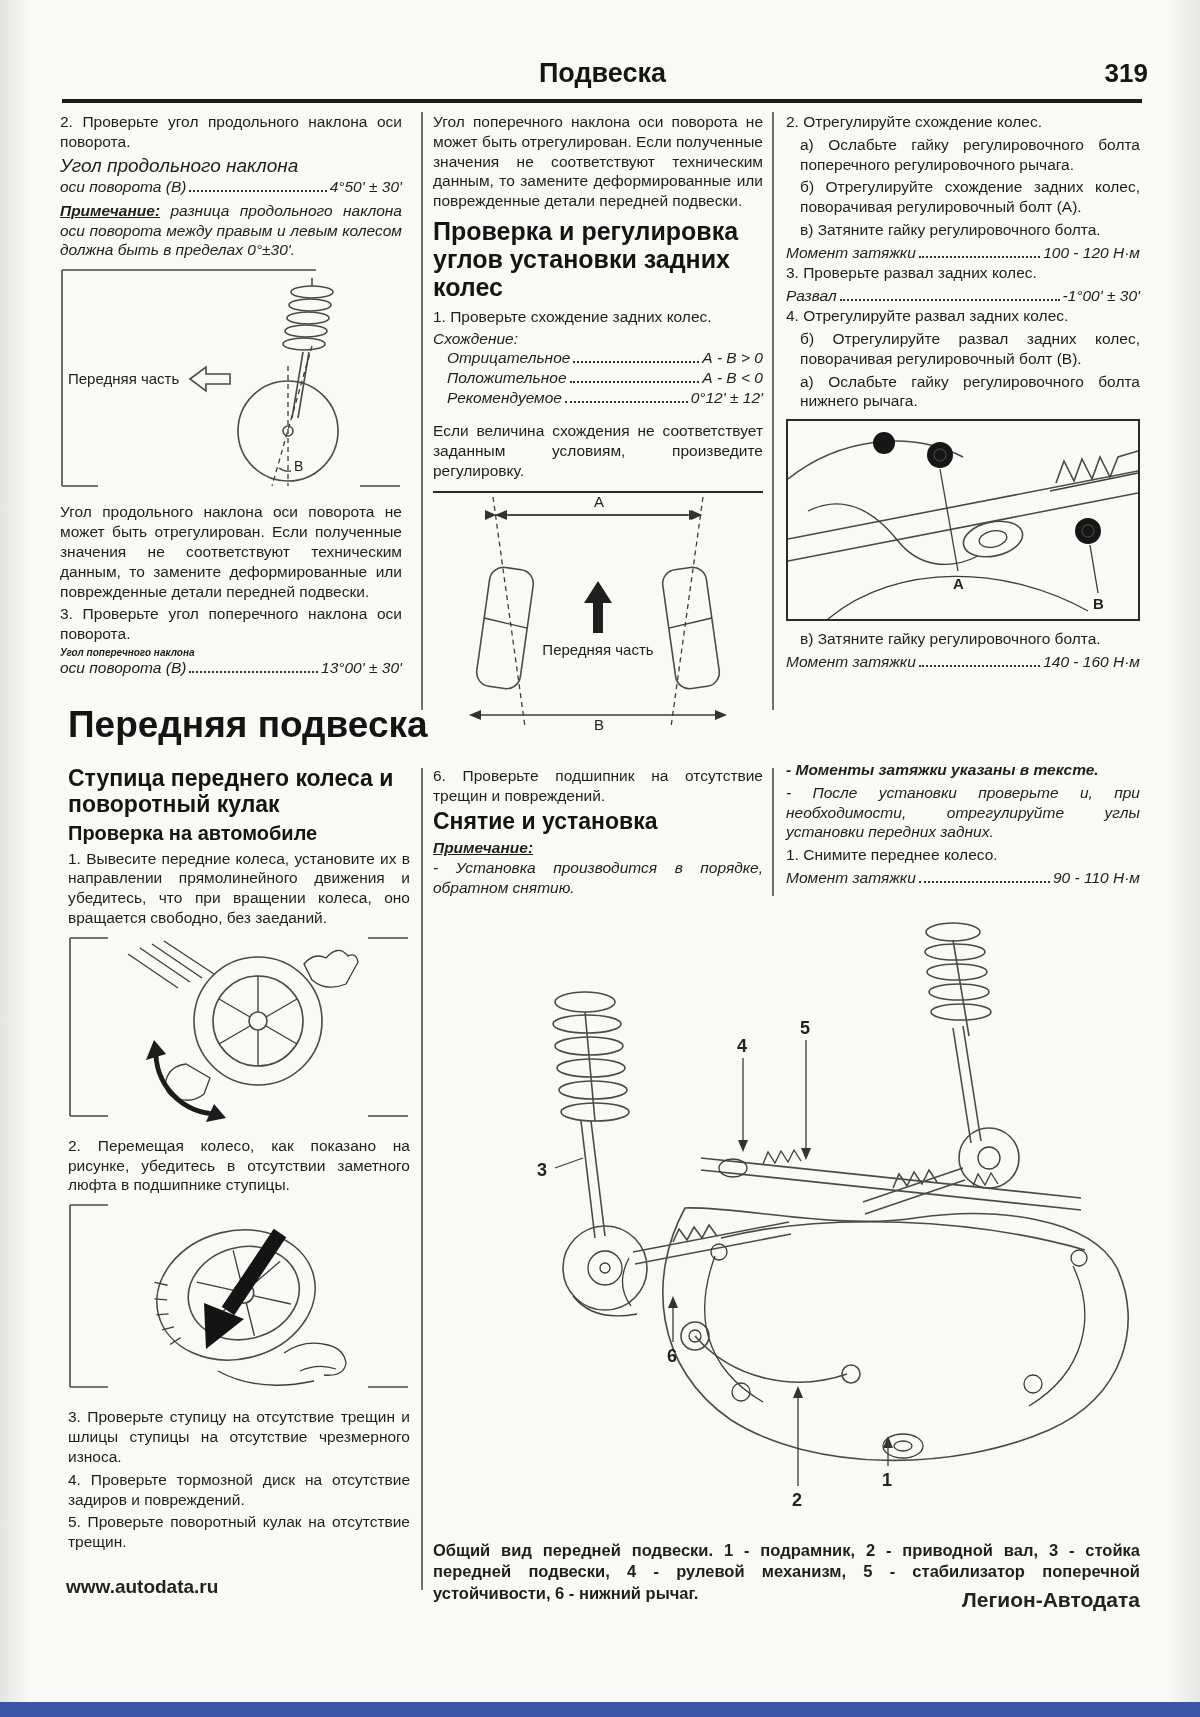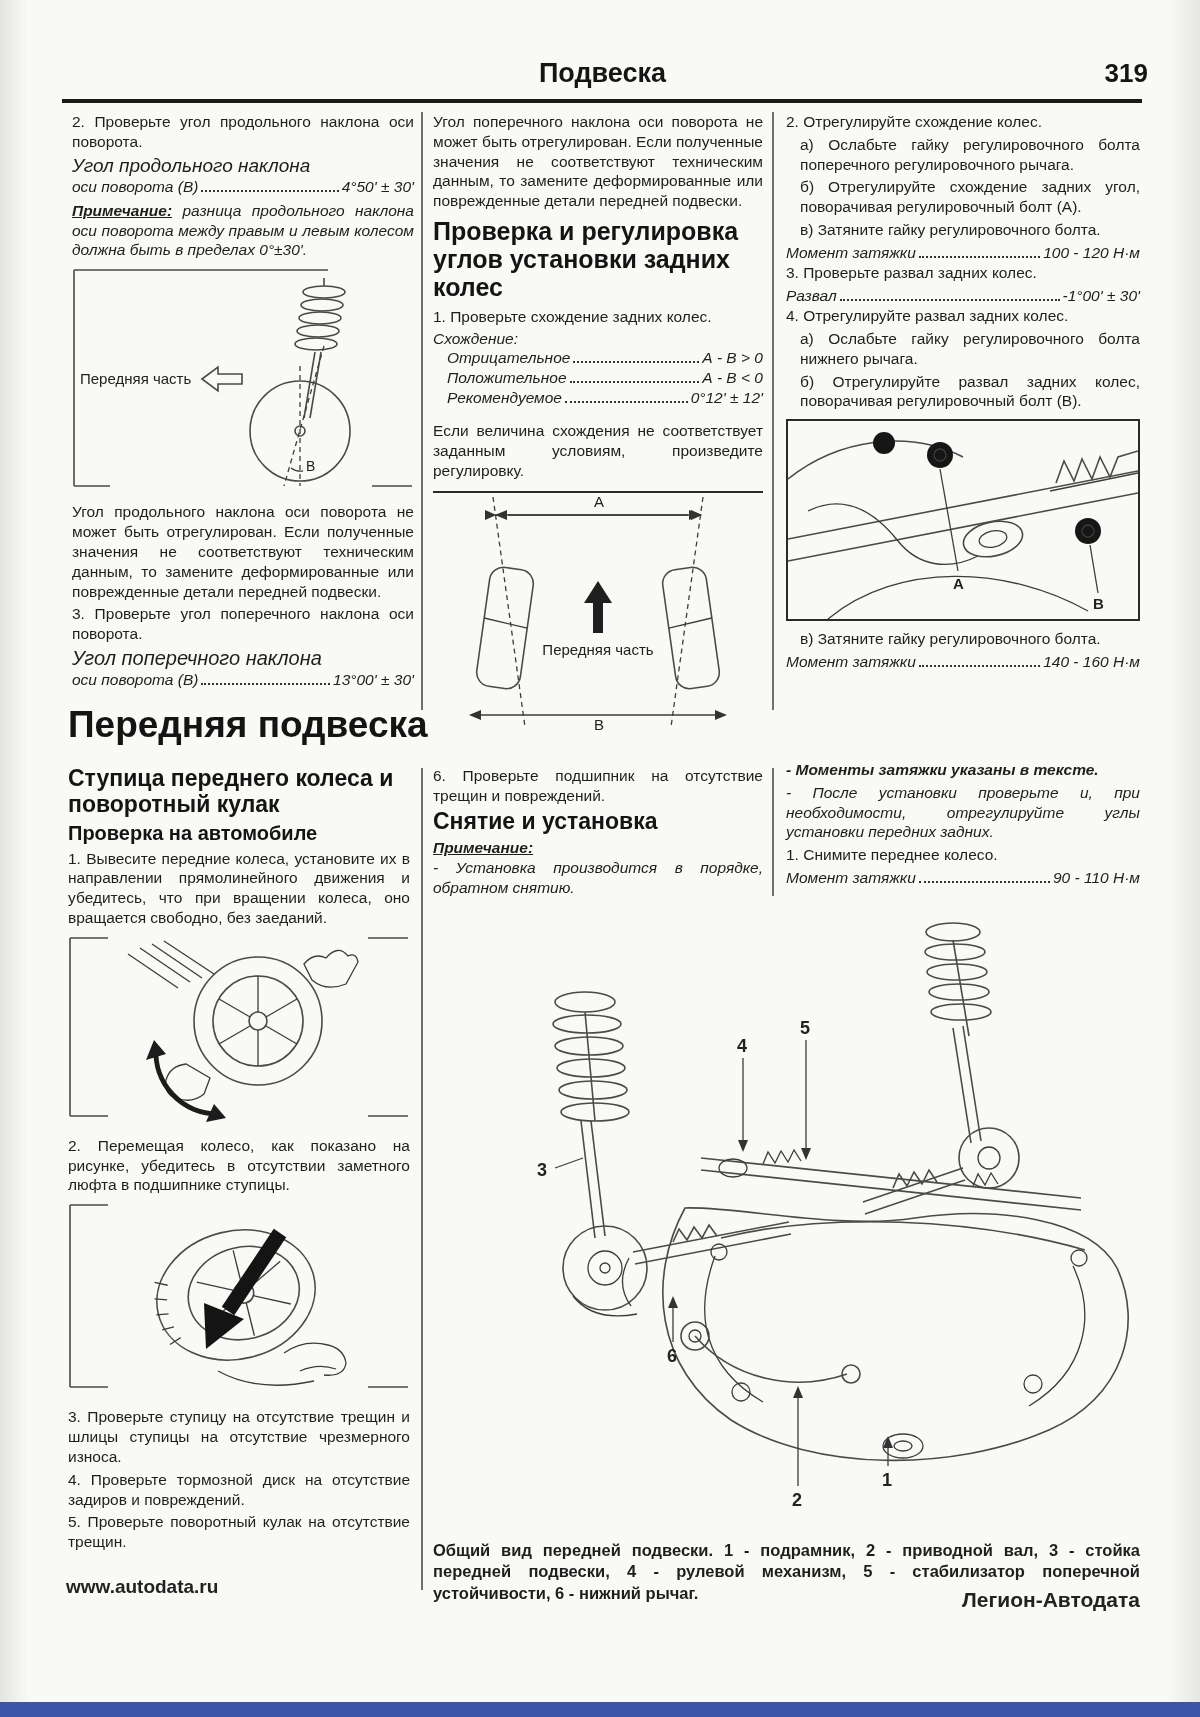--- a/index.html
+++ b/index.html
@@ -43,21 +43,21 @@
 
   <div class="hdr-title">Подвеска</div>
   <div class="hdr-page">319</div>
   <div class="hrule"></div>
 
   <div class="vrule" style="left:421px;top:112px;height:598px;"></div>
   <div class="vrule" style="left:772px;top:112px;height:598px;"></div>
   <div class="vrule" style="left:421px;top:768px;height:822px;"></div>
   <div class="vrule" style="left:772px;top:768px;height:128px;"></div>
 
-  <div class="col" style="left:72px;top:112px;width:342px;">
+  <div class="col" style="left:60px;top:112px;width:342px;">
     <p class="p">2. Проверьте угол продольного наклона оси поворота.</p>
     <div class="it" style="font-size:19px;">Угол продольного наклона</div>
     <div class="lead">
       <span>оси поворота (В)</span>
       <span class="dots"></span>
       <span class="val">4°50' ± 30'</span>
     </div>
     <p class="p" style="margin-top:4px;"><span class="note-label">Примечание:</span> <span class="it">разница продольного наклона оси поворота между правым и левым колесом должна быть в пределах 0°±30'.</span></p>
 
     <div class="fig">
@@ -80,21 +80,21 @@
         <line class="sketch2" x1="228" y1="98" x2="228" y2="218" stroke-dasharray="5,4"></line>
         <path class="sketch2" d="M219,200 A16,16 0 0 0 231,203"></path>
         <text x="234" y="203" font-size="14">В</text>
         <text x="8" y="116" font-size="15">Передняя часть</text>
         <polygon class="sketch" points="130,111 146,99 146,106 170,106 170,116 146,116 146,123"></polygon>
       </svg>
     </div>
 
     <p class="p">Угол продольного наклона оси поворота не может быть отрегулирован. Если полученные значения не соответствуют техническим данным, то замените деформированные или поврежденные детали передней подвески.</p>
     <p class="p">3. Проверьте угол поперечного наклона оси поворота.</p>
-    <div class="it" style="font-size:20px;">Угол поперечного наклона</div>
+    <div class="it" style="font-size:10px;font-weight:bold;">Угол поперечного наклона</div>
     <div class="lead">
       <span>оси поворота (В)</span>
       <span class="dots"></span>
       <span class="val">13°00' ± 30'</span>
     </div>
   </div>
 
   <div class="col" style="left:433px;top:112px;width:330px;">
     <p class="p">Угол поперечного наклона оси поворота не может быть отрегулирован. Если полученные значения не соответствуют техническим данным, то замените деформированные или поврежденные детали передней подвески.</p>
     <div class="h-sec">Проверка и регулировка углов установки задних колес</div>
@@ -145,36 +145,36 @@
         <polygon points="36,222 48,217 48,227" fill="#333"></polygon>
           <polygon points="294,222 282,217 282,227" fill="#333"></polygon>
         <text x="161" y="237" font-size="15">В</text>
       </svg>
     </div>
   </div>
 
   <div class="col" style="left:786px;top:112px;width:354px;">
     <p class="p">2. Отрегулируйте схождение колес.</p>
     <p class="p sub">а) Ослабьте гайку регулировочного болта поперечного регулировочного рычага.</p>
-    <p class="p sub">б) Отрегулируйте схождение задних угол, поворачивая регулировочный болт (А).</p>
+    <p class="p sub">б) Отрегулируйте схождение задних колес, поворачивая регулировочный болт (А).</p>
     <p class="p sub">в) Затяните гайку регулировочного болта.</p>
     <div class="lead">
       <span>Момент затяжки</span>
         <span class="dots"></span>
         <span class="val">100 - 120 Н·м</span>
     </div>
     <p class="p">3. Проверьте развал задних колес.</p>
     <div class="lead">
       <span>Развал</span>
         <span class="dots"></span>
         <span class="val">-1°00' ± 30'</span>
     </div>
     <p class="p">4. Отрегулируйте развал задних колес.</p>
+    <p class="p sub">б) Отрегулируйте развал задних колес, поворачивая регулировочный болт (В).</p>
     <p class="p sub">а) Ослабьте гайку регулировочного болта нижнего рычага.</p>
-    <p class="p sub">б) Отрегулируйте развал задних колес, поворачивая регулировочный болт (В).</p>
 
     <div class="fig fig-border">
       <svg width="350" height="198" viewBox="0 0 350 198">
         <path class="sketch" d="M0,58 C50,18 120,8 175,36"></path>
         <path class="sketch" d="M0,118 L350,50"></path>
         <path class="sketch" d="M0,140 L350,72"></path>
         <path class="sketch2" d="M40,198 C110,140 220,145 300,190"></path>
         <path class="sketch2" d="M20,90 C60,70 90,95 110,120 C130,145 160,150 190,135"></path>
         <ellipse class="sketch" cx="205" cy="118" rx="30" ry="17" transform="rotate(-12 205 118)"></ellipse>
         <ellipse class="sketch2" cx="205" cy="118" rx="14" ry="8" transform="rotate(-12 205 118)"></ellipse>

